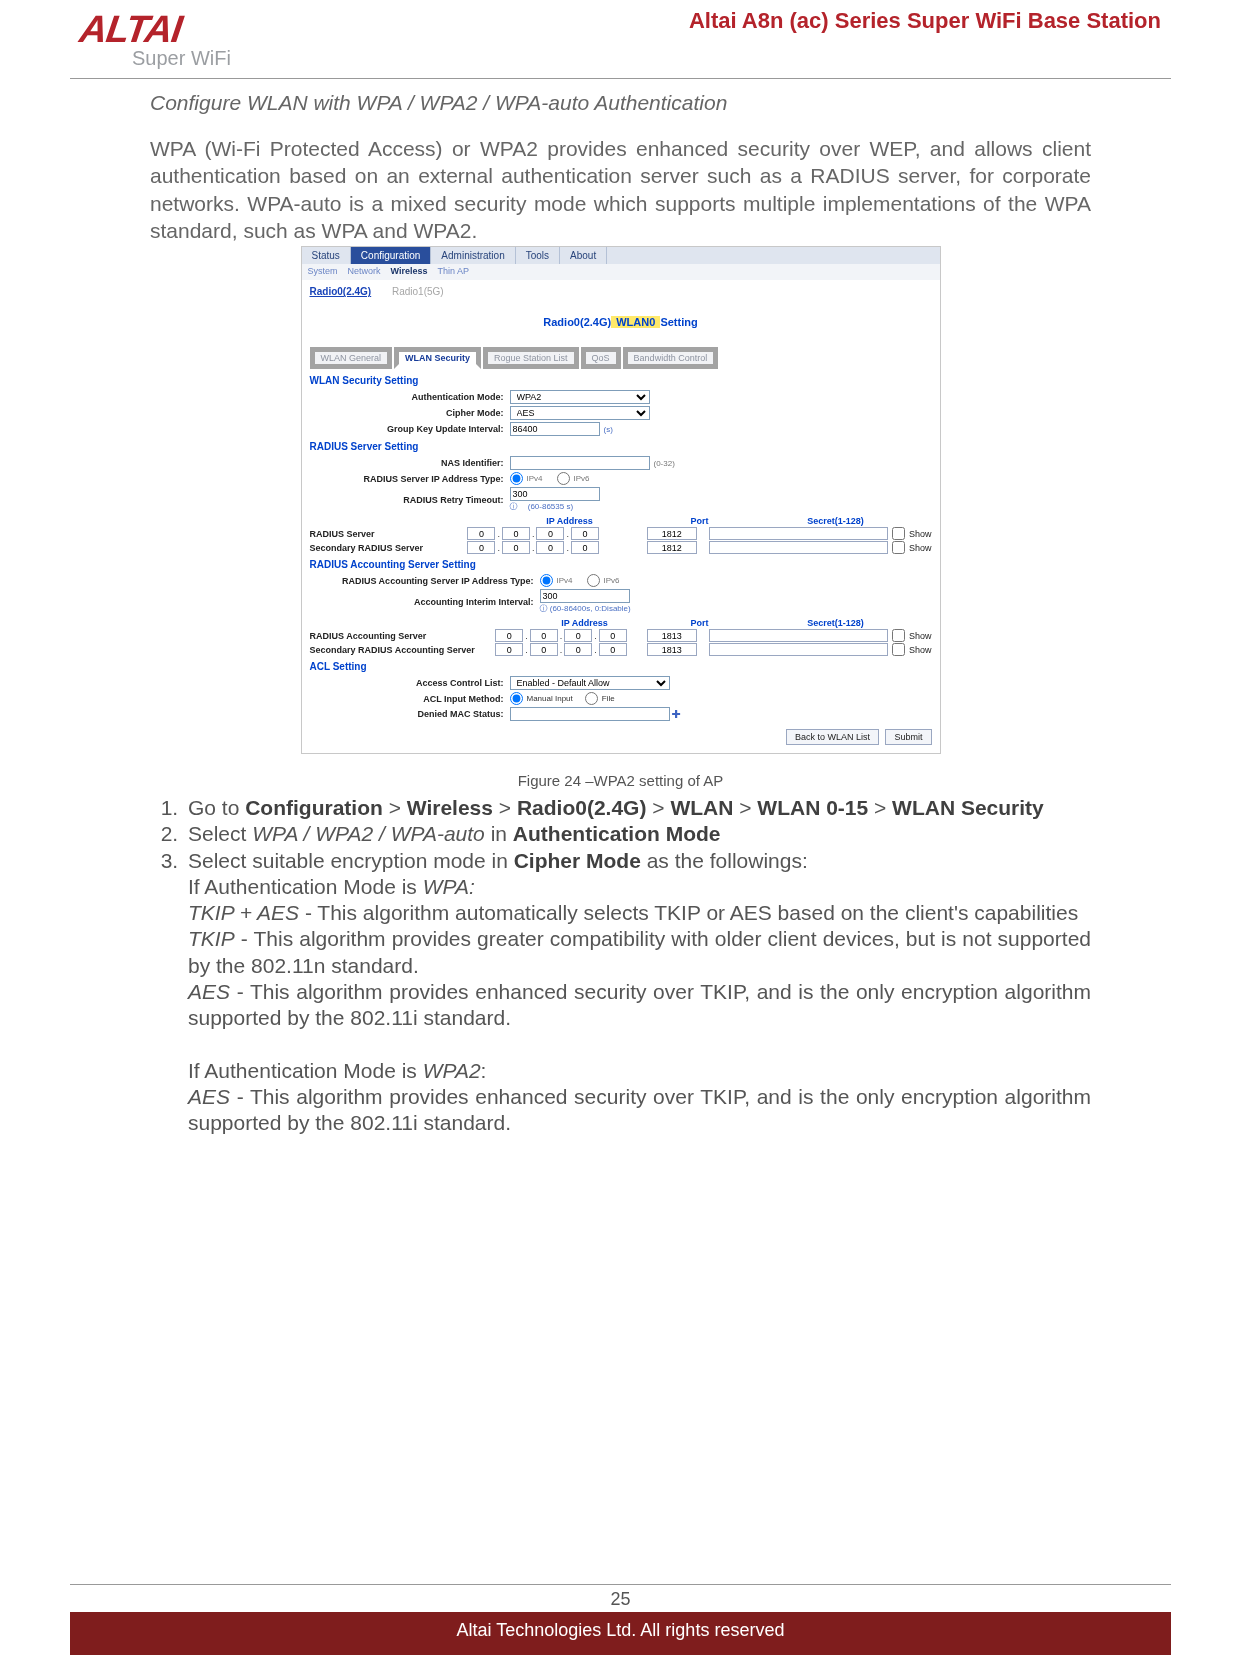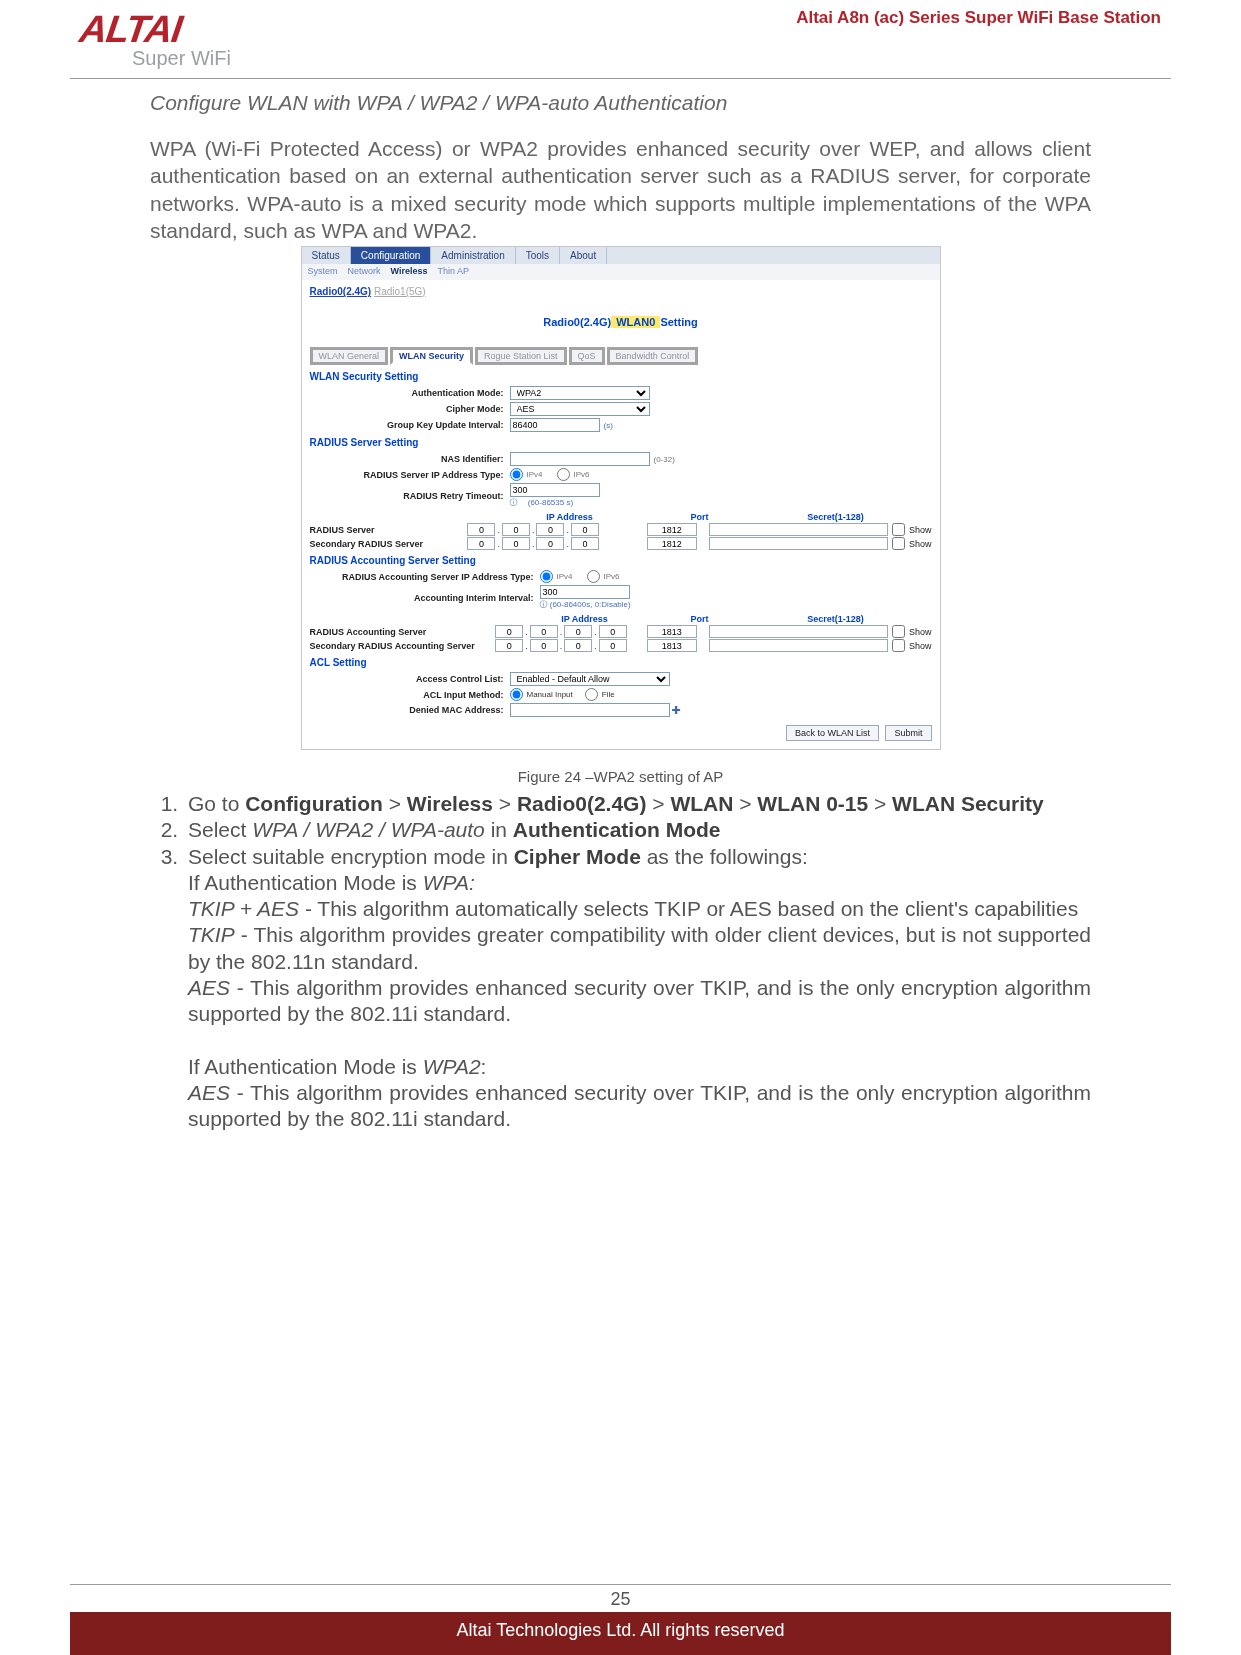--- a/index.html
+++ b/index.html
@@ -33,21 +33,21 @@
   }
   .logo-sub {
     font-family: "Century Gothic", sans-serif;
     font-size: 20px;
     color: #9b9ea2;
     margin-top: -4px;
     padding-left: 52px;
   }
   .doc-titles { text-align: right; }
   .doc-title-main {
-    font-size: 17px;
+    font-size: 22px;
     color: #b4232b;
     font-weight: 700;
   }
   .doc-title-sub {
     font-size: 22px;
     color: #888;
     font-weight: 400;
   }
   .hr-top {
     margin: 4px 70px 0 70px;
@@ -114,37 +114,37 @@
     padding: 2px 6px 4px 6px;
     background: #f2f4f8;
   }
   .shot-subtabs .on { color: #1b3569; font-weight: 700; }
   .shot-body { padding: 4px 8px 8px 8px; }
   .radios-line {
     margin: 2px 0 6px 0;
     font-size: 10px;
   }
   .radios-line .rlink { color: #1843b8; text-decoration: underline; font-weight: 700;}
-  .radios-line .rmute { color: #a6a6a6; margin-left: 0; text-decoration: underline; }
+  .radios-line .rmute { color: #a6a6a6; margin-left: 18px; }
   .wlan-title {
     text-align: center;
     font-size: 11px;
     font-weight: 700;
     margin: 19px 0;
   }
   .wlan-title .r0 { color: #0042cc; }
   .wlan-title .wl0 { background: #ffe96b; color: #0042cc; padding: 0 2px;}
   .wlan-title .set { color: #0042cc; }
   .tiny-tabs {
     display: flex;
     gap: 2px;
     margin-bottom: 6px;
   }
   .tiny-tabs > span {
-    border: 3px solid #a3a3a3;
+    border: 5px solid #a3a3a3;
     padding: 1px 6px;
     font-size: 9px;
     color: #8d93a0;
     background: #f1f2f5;
   }
   .tiny-tabs .on { color: #163b99; background: #fff; border-bottom-color:#fff; font-weight: 700;}
   .blue-head {
     color: #0042cc;
     font-weight: 700;
     font-size: 10px;
@@ -422,21 +422,21 @@
           <select class="fsel" style="width:160px"><option>Enabled - Default Allow</option></select>
         </div>
         <div class="frow">
           <div class="flab">ACL Input Method:</div>
           <input type="radio" checked="" style="">
             <span class="ftip" style="color:#333">Manual Input</span>
           <input type="radio" style="margin-left: 12px;">
             <span class="ftip" style="color:#333">File</span>
         </div>
         <div class="frow">
-          <div class="flab">Denied MAC Address:</div>
+          <div class="flab">Denied MAC Status:</div>
           <input class="fsel" style="width: 160px;">
           <span style="color:#3c63c2;margin-left:2px;font-size:11px;">✚</span>
         </div>
         <div class="btnrow">
           <span class="mini-btn">Back to WLAN List</span>
           <span class="mini-btn">Submit</span>
         </div>
       </div>
     </div>
     <div class="fig-caption">Figure 24 –WPA2 setting of AP</div>

